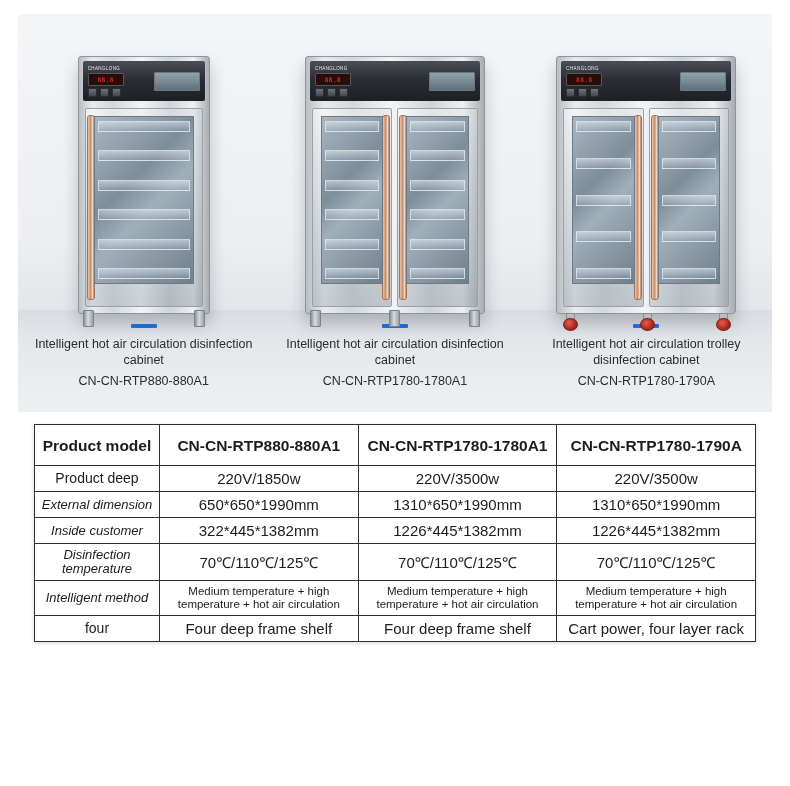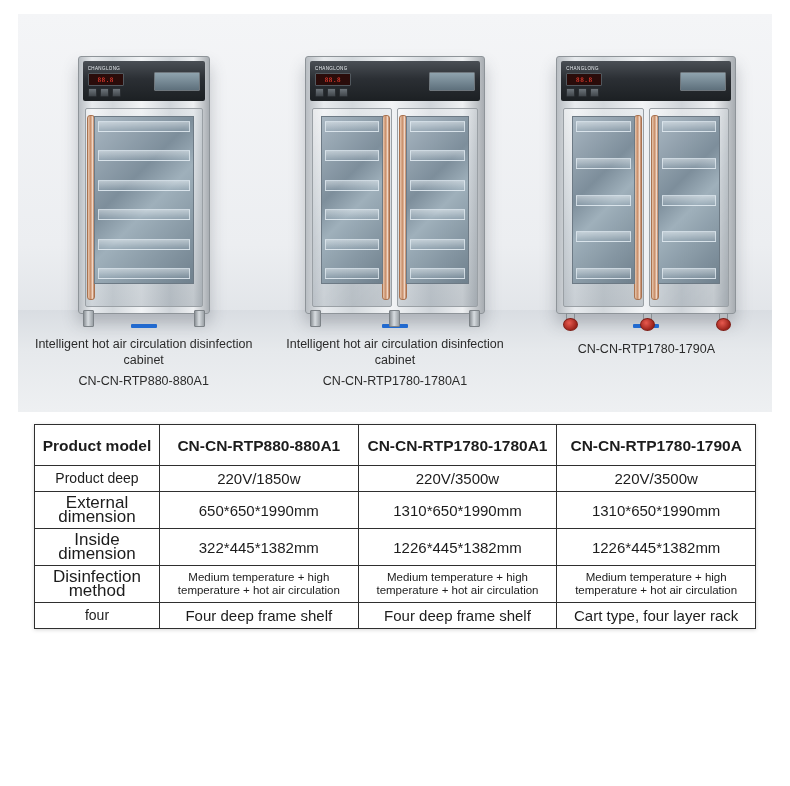--- a/index.html
+++ b/index.html
@@ -244,22 +244,23 @@
   .spec-table tr.header td {
     font-weight: bold;
     font-size: 15.5px;
     height: 32px;
   }
   .spec-table td.small {
     font-size: 11.5px;
     line-height: 13px;
   }
   .spec-table td.label-small {
-    font-size: 17px;
+    font-size: 13px;
     line-height: 14px;
+    font-style: italic;
   }
   .price-label {
     background: #1f3fe0;
     color: #ffffff !important;
     font-size: 17px !important;
   }
   .price-cell {
     color: #1f7ae0 !important;
     font-size: 16.5px !important;
     line-height: 19px !important;
@@ -413,20 +414,21 @@
               </div>
             </div>
             <div class="casters">
               <div class="caster"></div>
               <div class="caster"></div>
               <div class="caster"></div>
             </div>
           </div>
         </div>
         <div class="dash"></div>
+        <div class="caption">Intelligent hot air circulation trolley disinfection cabinet</div>
         <div class="model">CN-CN-RTP1780-1790A</div>
       </div>
 
     </div>
   </div>
 
   <table class="spec-table">
     <tbody>
       <tr class="header">
         <td class="label">Product model</td>
@@ -440,33 +442,39 @@
         <td>220V/3500w</td>
         <td>220V/3500w</td>
       </tr>
       <tr>
         <td class="label label-small">External dimension</td>
         <td>650*650*1990mm</td>
         <td>1310*650*1990mm</td>
         <td>1310*650*1990mm</td>
       </tr>
       <tr>
-        <td class="label label-small">Inside dimension</td>
+        <td class="label label-small">Inside customer</td>
         <td>322*445*1382mm</td>
         <td>1226*445*1382mm</td>
         <td>1226*445*1382mm</td>
       </tr>
       <tr>
-        <td class="label label-small">Disinfection method</td>
+        <td class="label label-small">Disinfection temperature</td>
+        <td>70℃/110℃/125℃</td>
+        <td>70℃/110℃/125℃</td>
+        <td>70℃/110℃/125℃</td>
+      </tr>
+      <tr>
+        <td class="label label-small">Intelligent method</td>
         <td class="small">Medium temperature + high temperature + hot air circulation</td>
         <td class="small">Medium temperature + high temperature + hot air circulation</td>
         <td class="small">Medium temperature + high temperature + hot air circulation</td>
       </tr>
       <tr>
         <td class="label">four</td>
         <td>Four deep frame shelf</td>
         <td>Four deep frame shelf</td>
-        <td>Cart type, four layer rack</td>
+        <td>Cart power, four layer rack</td>
       </tr>
     </tbody>
   </table>
 
 </div>
 
 </body></html>

